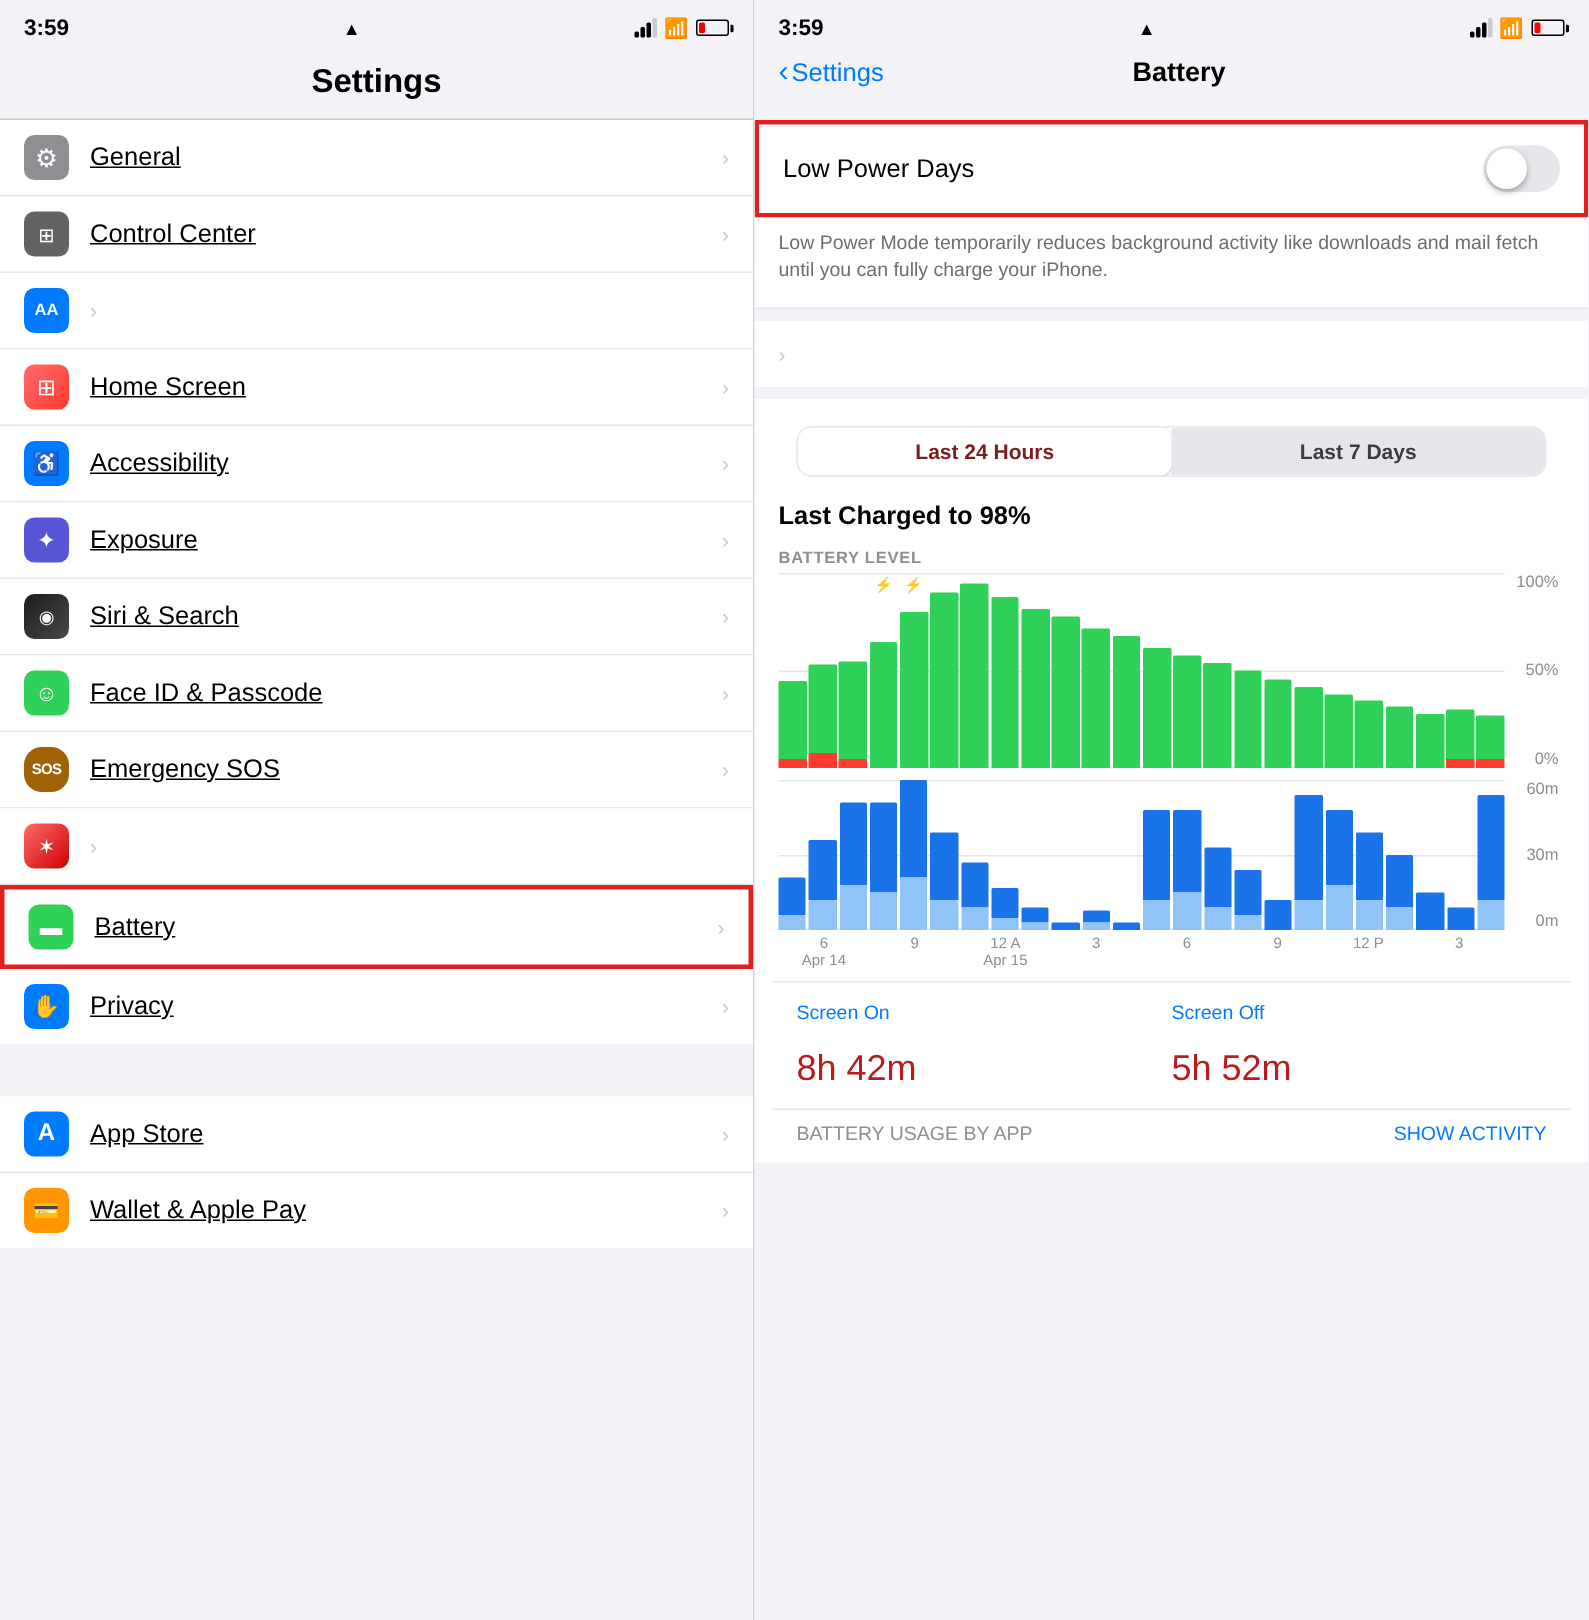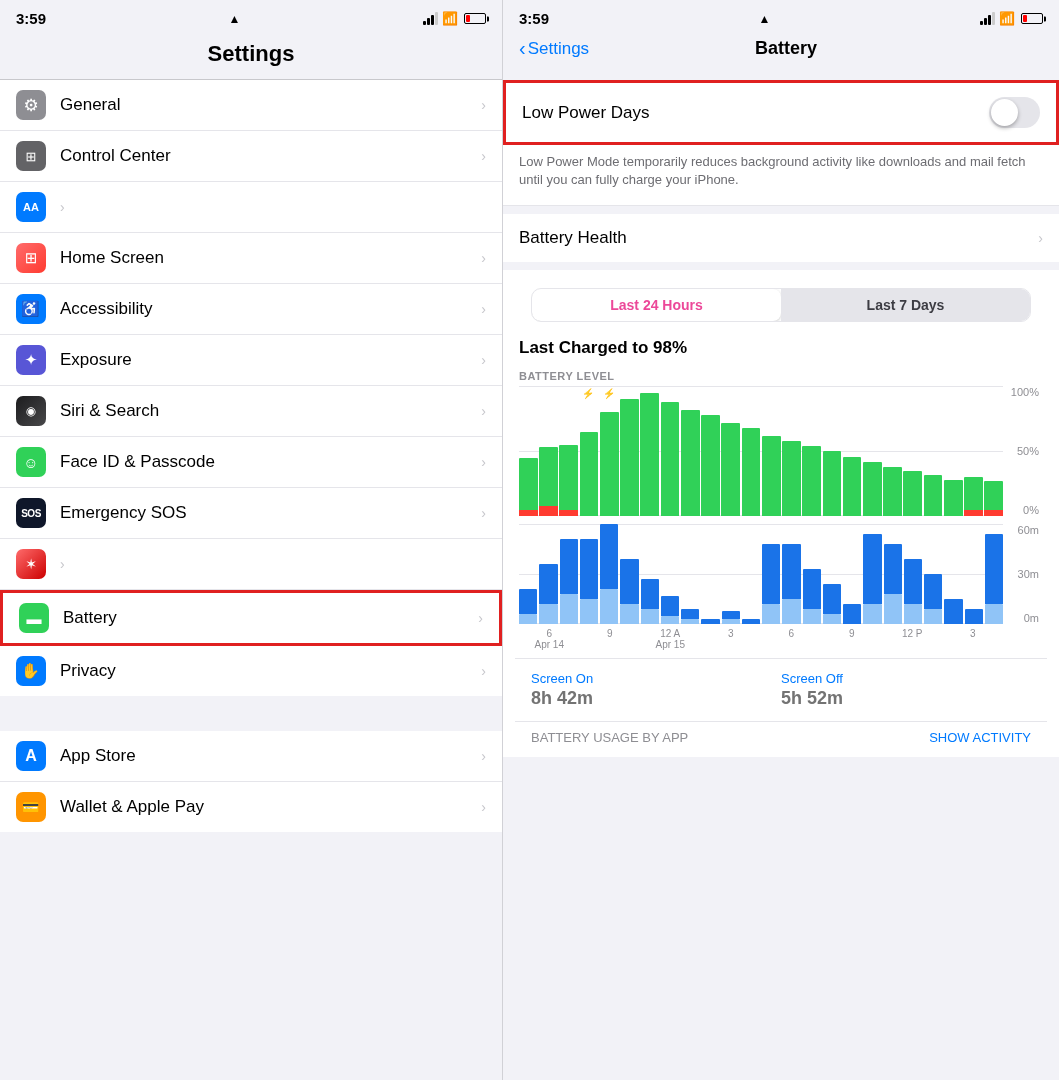--- a/index.html
+++ b/index.html
@@ -101,40 +101,41 @@
       margin-right: 14px;
       flex-shrink: 0;
       font-size: 17px;
       color: #fff;
     }
 
     .item-label {
       flex: 1;
       font-size: 17px;
       color: #000;
+      text-decoration: underline;
     }
 
     .item-chevron {
       color: #c7c7cc;
       font-size: 14px;
     }
 
     .section-gap {
       height: 35px;
       background: #f2f2f7;
     }
 
     
     .ic-general { background: #8e8e93; }
     .ic-control { background: #636366; }
     .ic-display { background: #007aff; }
     .ic-accessibility { background: #007aff; }
     .ic-wallpaper { background: #5856d6; }
     .ic-faceid { background: #30d158; }
-    .ic-sos { background: #0f172a; }
+    .ic-sos { background: #a16207; border-radius: 12px; }
     .ic-battery { background: #30d158; }
     .ic-privacy { background: #007aff; }
     .ic-appstore { background: #007aff; }
     .ic-wallet { background: #ff9500; }
 
     
     .right-panel {
       width: 556px;
       height: 1080px;
       background: #f2f2f7;
@@ -243,21 +244,21 @@
       overflow: hidden;
       border: 1px solid #e5e5ea;
     }
     .time-btn {
       flex: 1;
       padding: 8px;
       text-align: center;
       font-size: 14px;
       font-weight: 600;
       cursor: pointer;
-      color: #ec4899;
+      color: #7f1d1d;
     }
     .time-btn.active {
       background: #fff;
       border-radius: 8px;
       box-shadow: 0 1px 3px rgba(0,0,0,0.2);
     }
     .time-btn.inactive {
       background: #e5e5ea;
       color: #3c3c43;
     }
@@ -408,26 +409,26 @@
       background: #fff;
       border-top: 1px solid #e5e5ea;
       margin-top: 4px;
     }
     .stat-block {
       flex: 1;
     }
     .stat-title {
       font-size: 13px;
       color: #007aff;
-      margin-bottom: 2px;
+      margin-bottom: 17px;
     }
     .stat-value {
-      font-size: 18px;
-      font-weight: 700;
-      color: #737373;
+      font-size: 24px;
+      font-weight: 400;
+      color: #b91c1c;
     }
 
     .bottom-label-row {
       display: flex;
       padding: 8px 16px 4px;
       background: #fff;
       justify-content: space-between;
       border-top: 1px solid #e5e5ea;
     }
     .bottom-label {
@@ -598,21 +599,20 @@
         <span class="low-power-label">Low Power Days</span>
         <div class="toggle">
           <div class="toggle-knob"></div>
         </div>
       </div>
       <div class="low-power-desc">Low Power Mode temporarily reduces background activity like downloads and mail fetch until you can fully charge your iPhone.</div>
     </div>
 
     <div class="card-top-gap"></div>
     <div class="battery-health-row">
-      <span class="battery-health-label">Battery Health</span>
       <span class="item-chevron">›</span>
     </div>
     <div class="card-top-gap"></div>
 
     <div style="background:#fff; padding: 10px 12px 8px;">
       <div class="time-segment">
         <div class="time-btn active">Last 24 Hours</div>
         <div class="time-btn inactive">Last 7 Days</div>
       </div>
 

